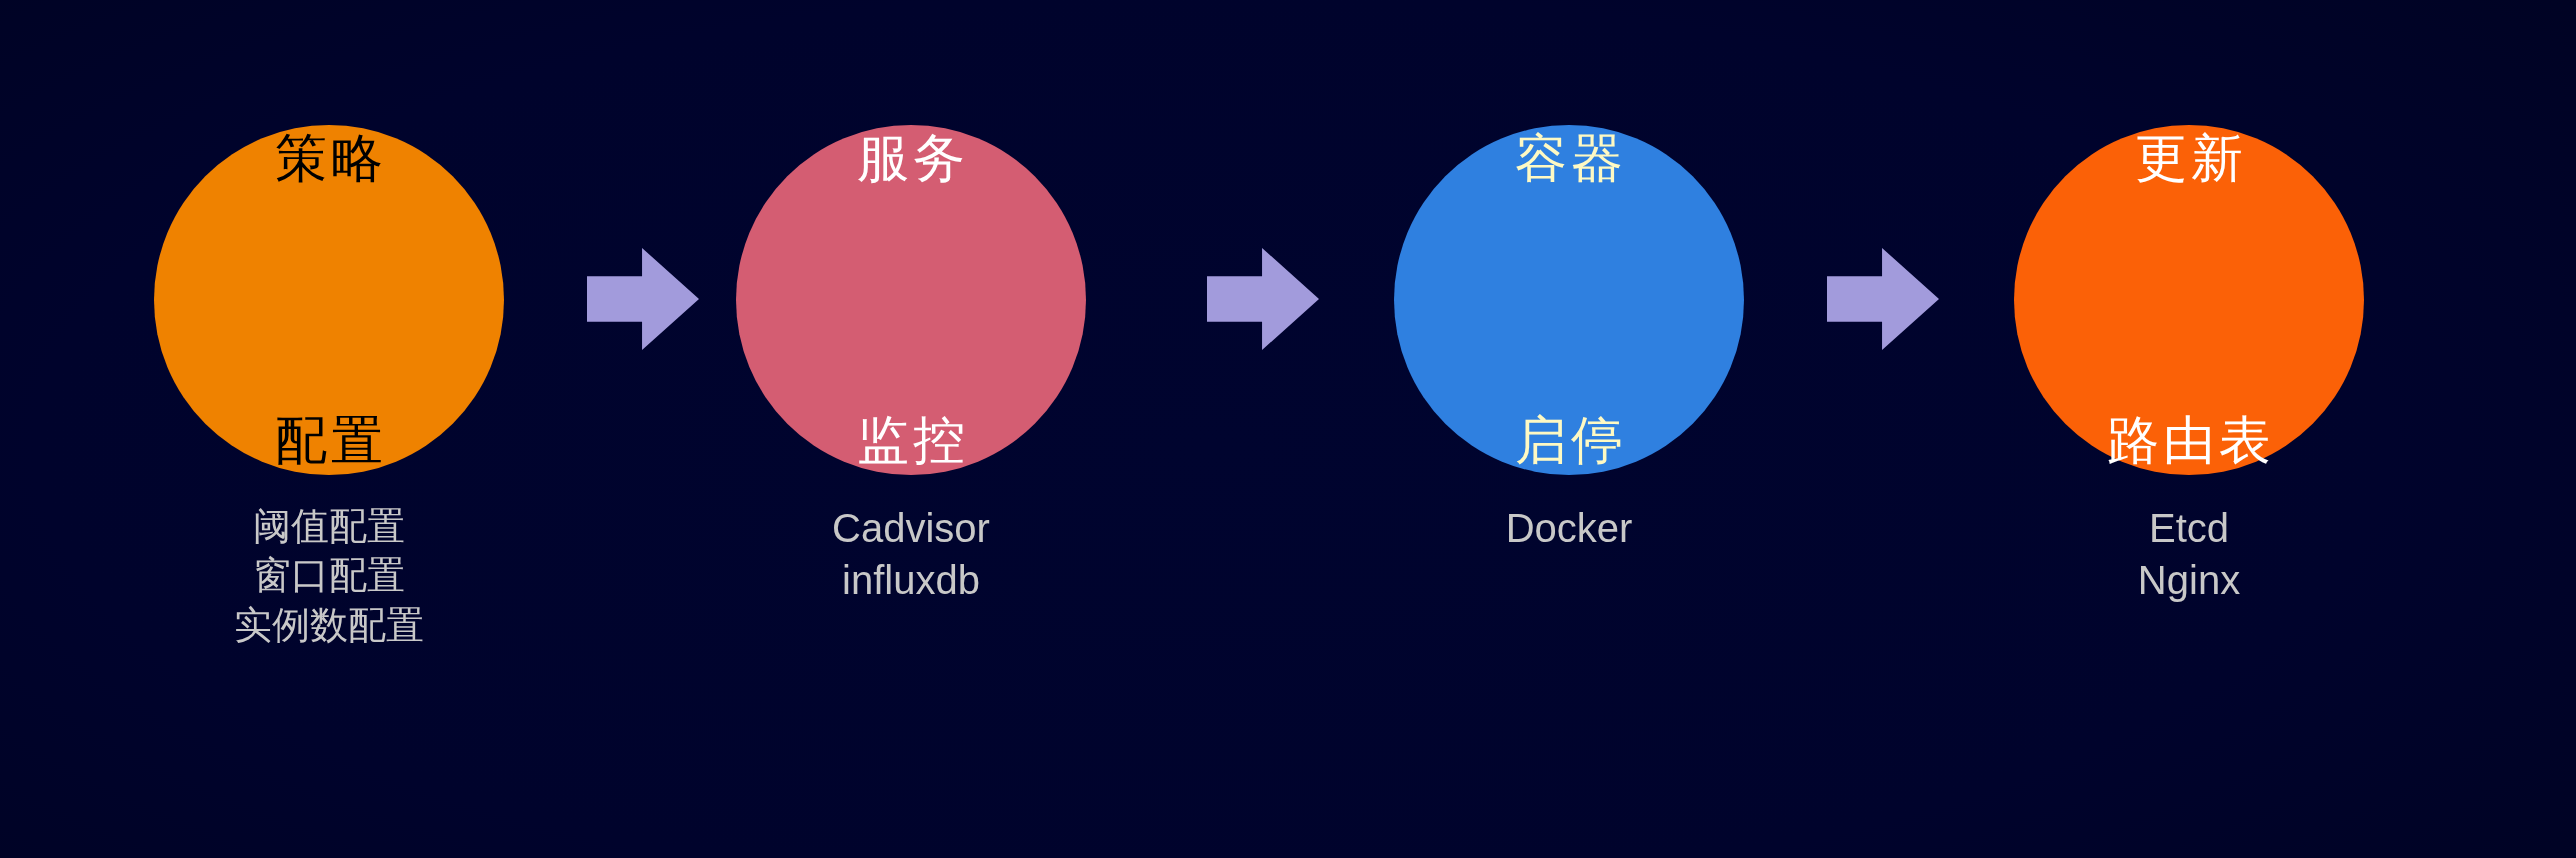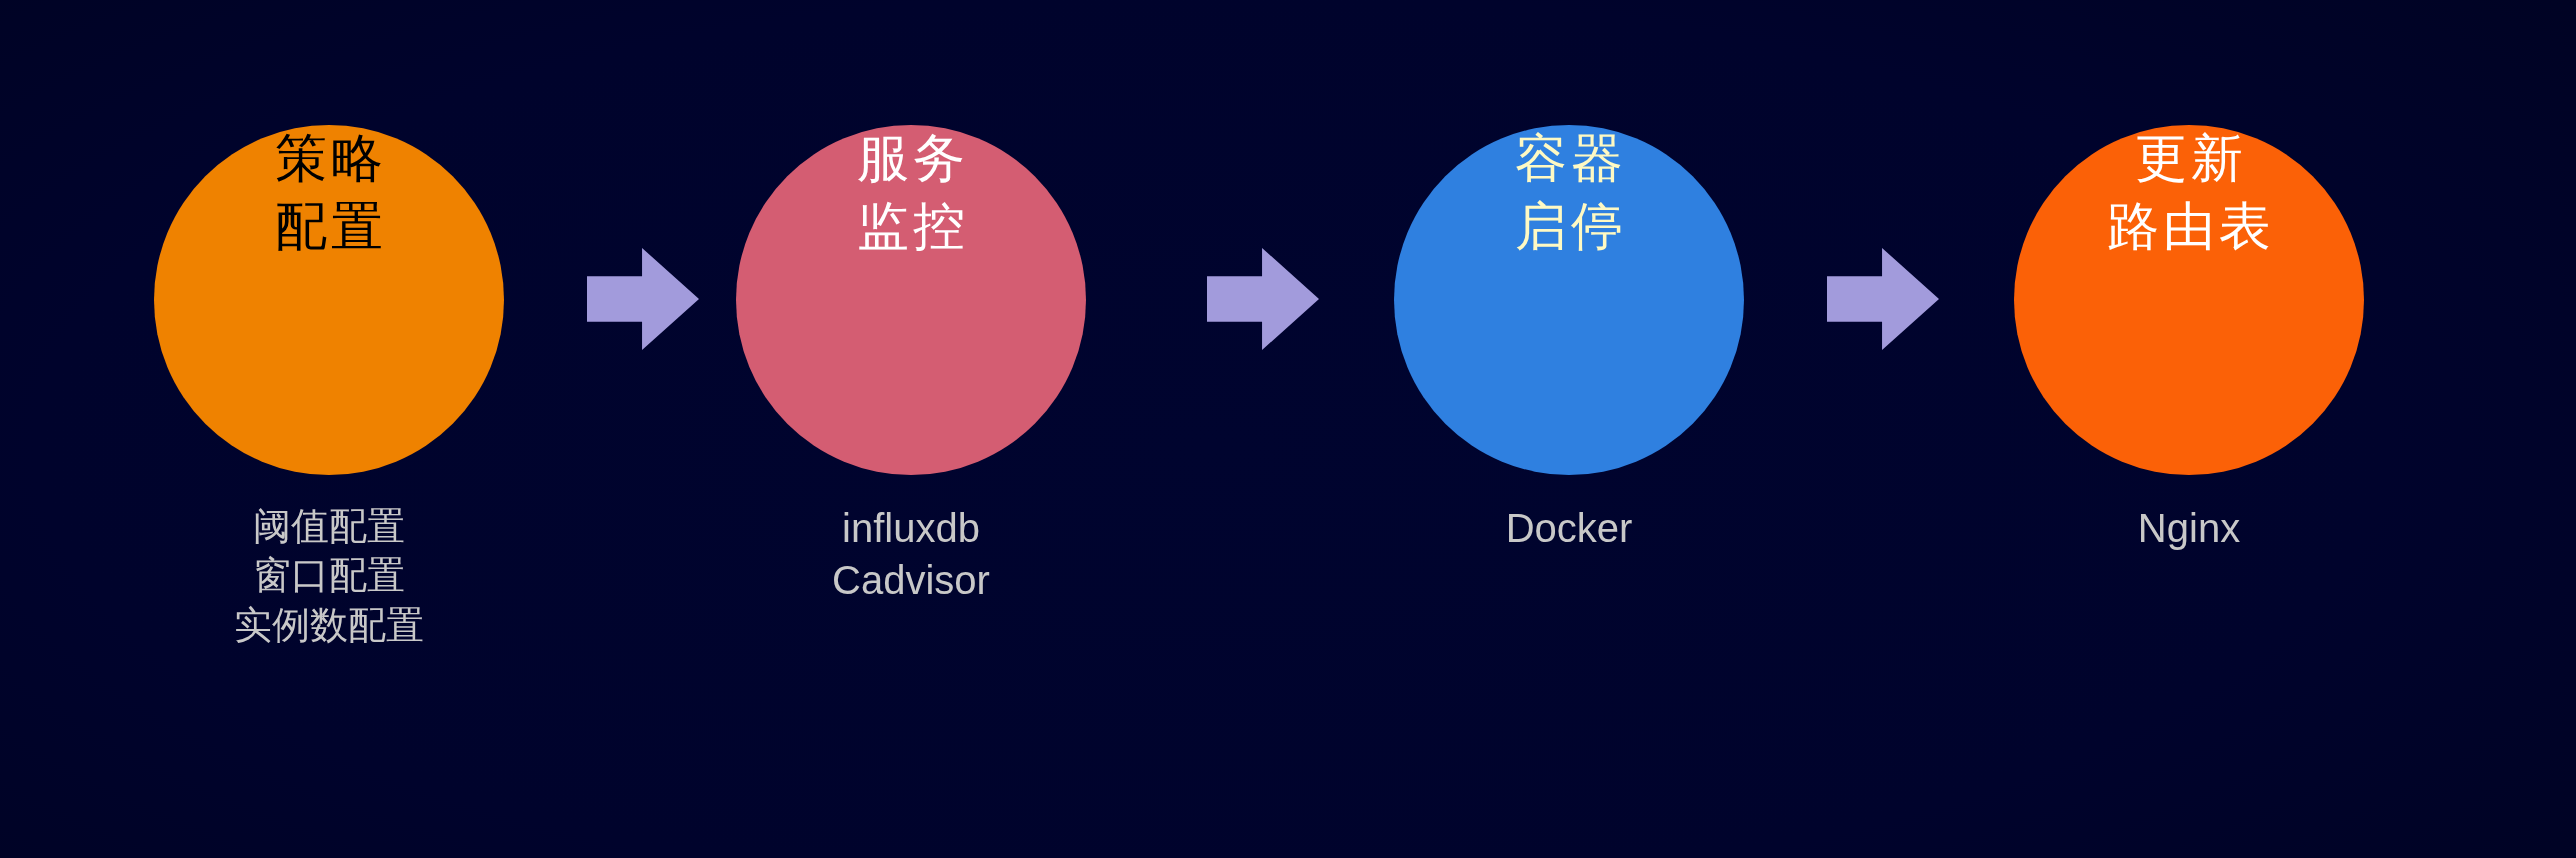--- a/index.html
+++ b/index.html
@@ -45,21 +45,21 @@
   .bubble {
     position: absolute;
     left: 0;
     top: 0;
     width: 350px;
     height: 350px;
     border-radius: 50%;
     display: flex;
     flex-direction: column;
     align-items: center;
-    justify-content: flex-start;
+    justify-content: space-between;
     box-sizing: border-box;
   }
   .bubble .line {
     font-size: 52px;
     line-height: 1.30;
     font-family: "DejaVu Serif", "Liberation Serif", serif;
     font-weight: normal;
     letter-spacing: 3.8px;
     text-indent: 3.8px;
   }
@@ -113,22 +113,22 @@
         </svg>
       </span>
     </div>
 
     <div class="node" style="left:736px;">
       <div class="bubble" style="background-color: rgb(212, 93, 114); color: rgb(255, 255, 255);">
         <div class="line">服务</div>
         <div class="line">监控</div>
       </div>
       <div class="node-caption" style="color: rgb(200, 200, 200);">
+        <div>Cadvisor</div>
         <div>influxdb</div>
-        <div>Cadvisor</div>
       </div>
     </div>
 
     <div class="arrow" style="left:1207px;">
       <span>
         <svg viewBox="0 0 118 108" preserveAspectRatio="none" aria-hidden="true">
           <polygon points="0,30 58,30 58,0 118,54 58,108 58,78 0,78" fill="#a29bdc"></polygon>
         </svg>
       </span>
     </div>
@@ -150,19 +150,20 @@
         </svg>
       </span>
     </div>
 
     <div class="node" style="left:2014px;">
       <div class="bubble" style="background-color: rgb(251, 97, 7); color: rgb(255, 255, 255);">
         <div class="line">更新</div>
         <div class="line">路由表</div>
       </div>
       <div class="node-caption" style="color: rgb(200, 200, 200);">
+        <div>Etcd</div>
         <div>Nginx</div>
       </div>
     </div>
 
   </div>
 </div>
 
 
 </body></html>

